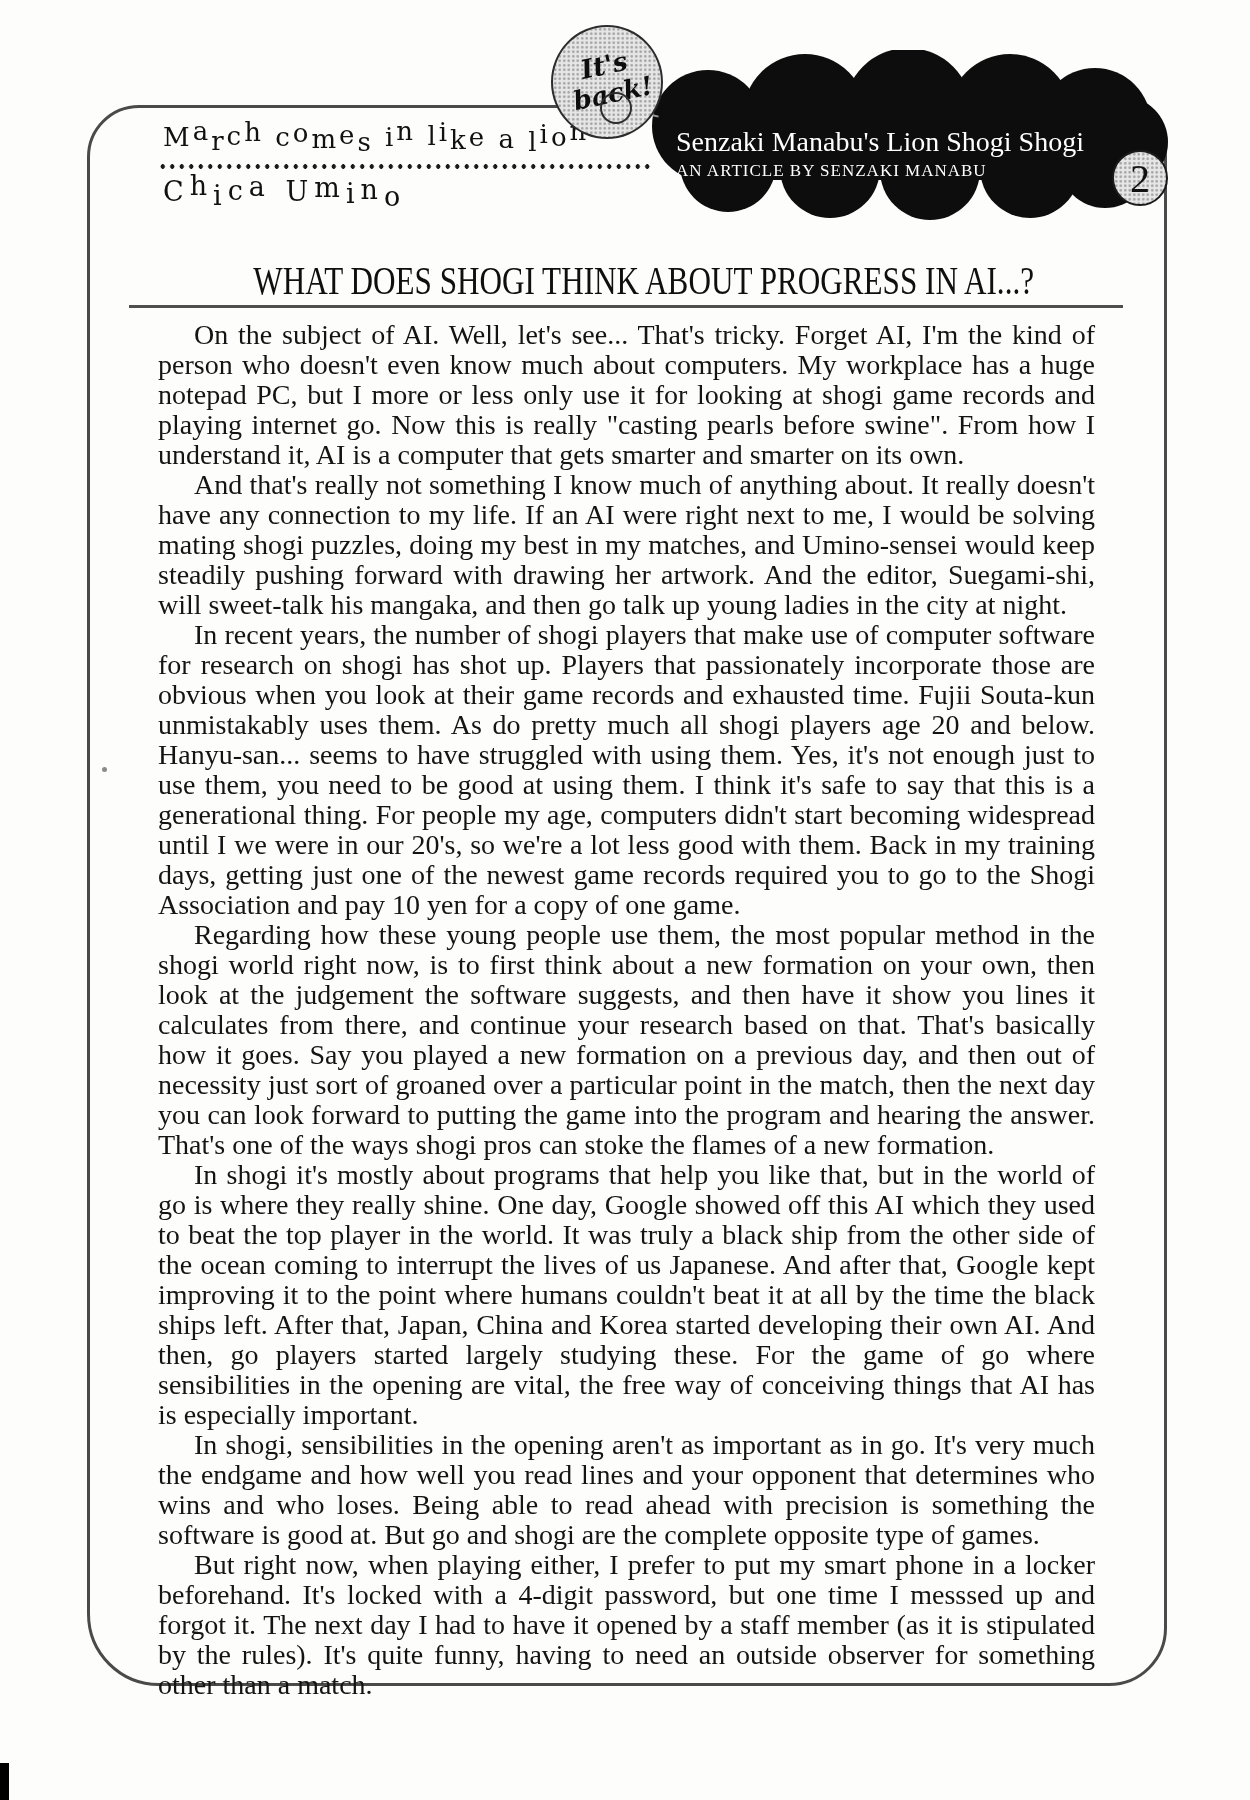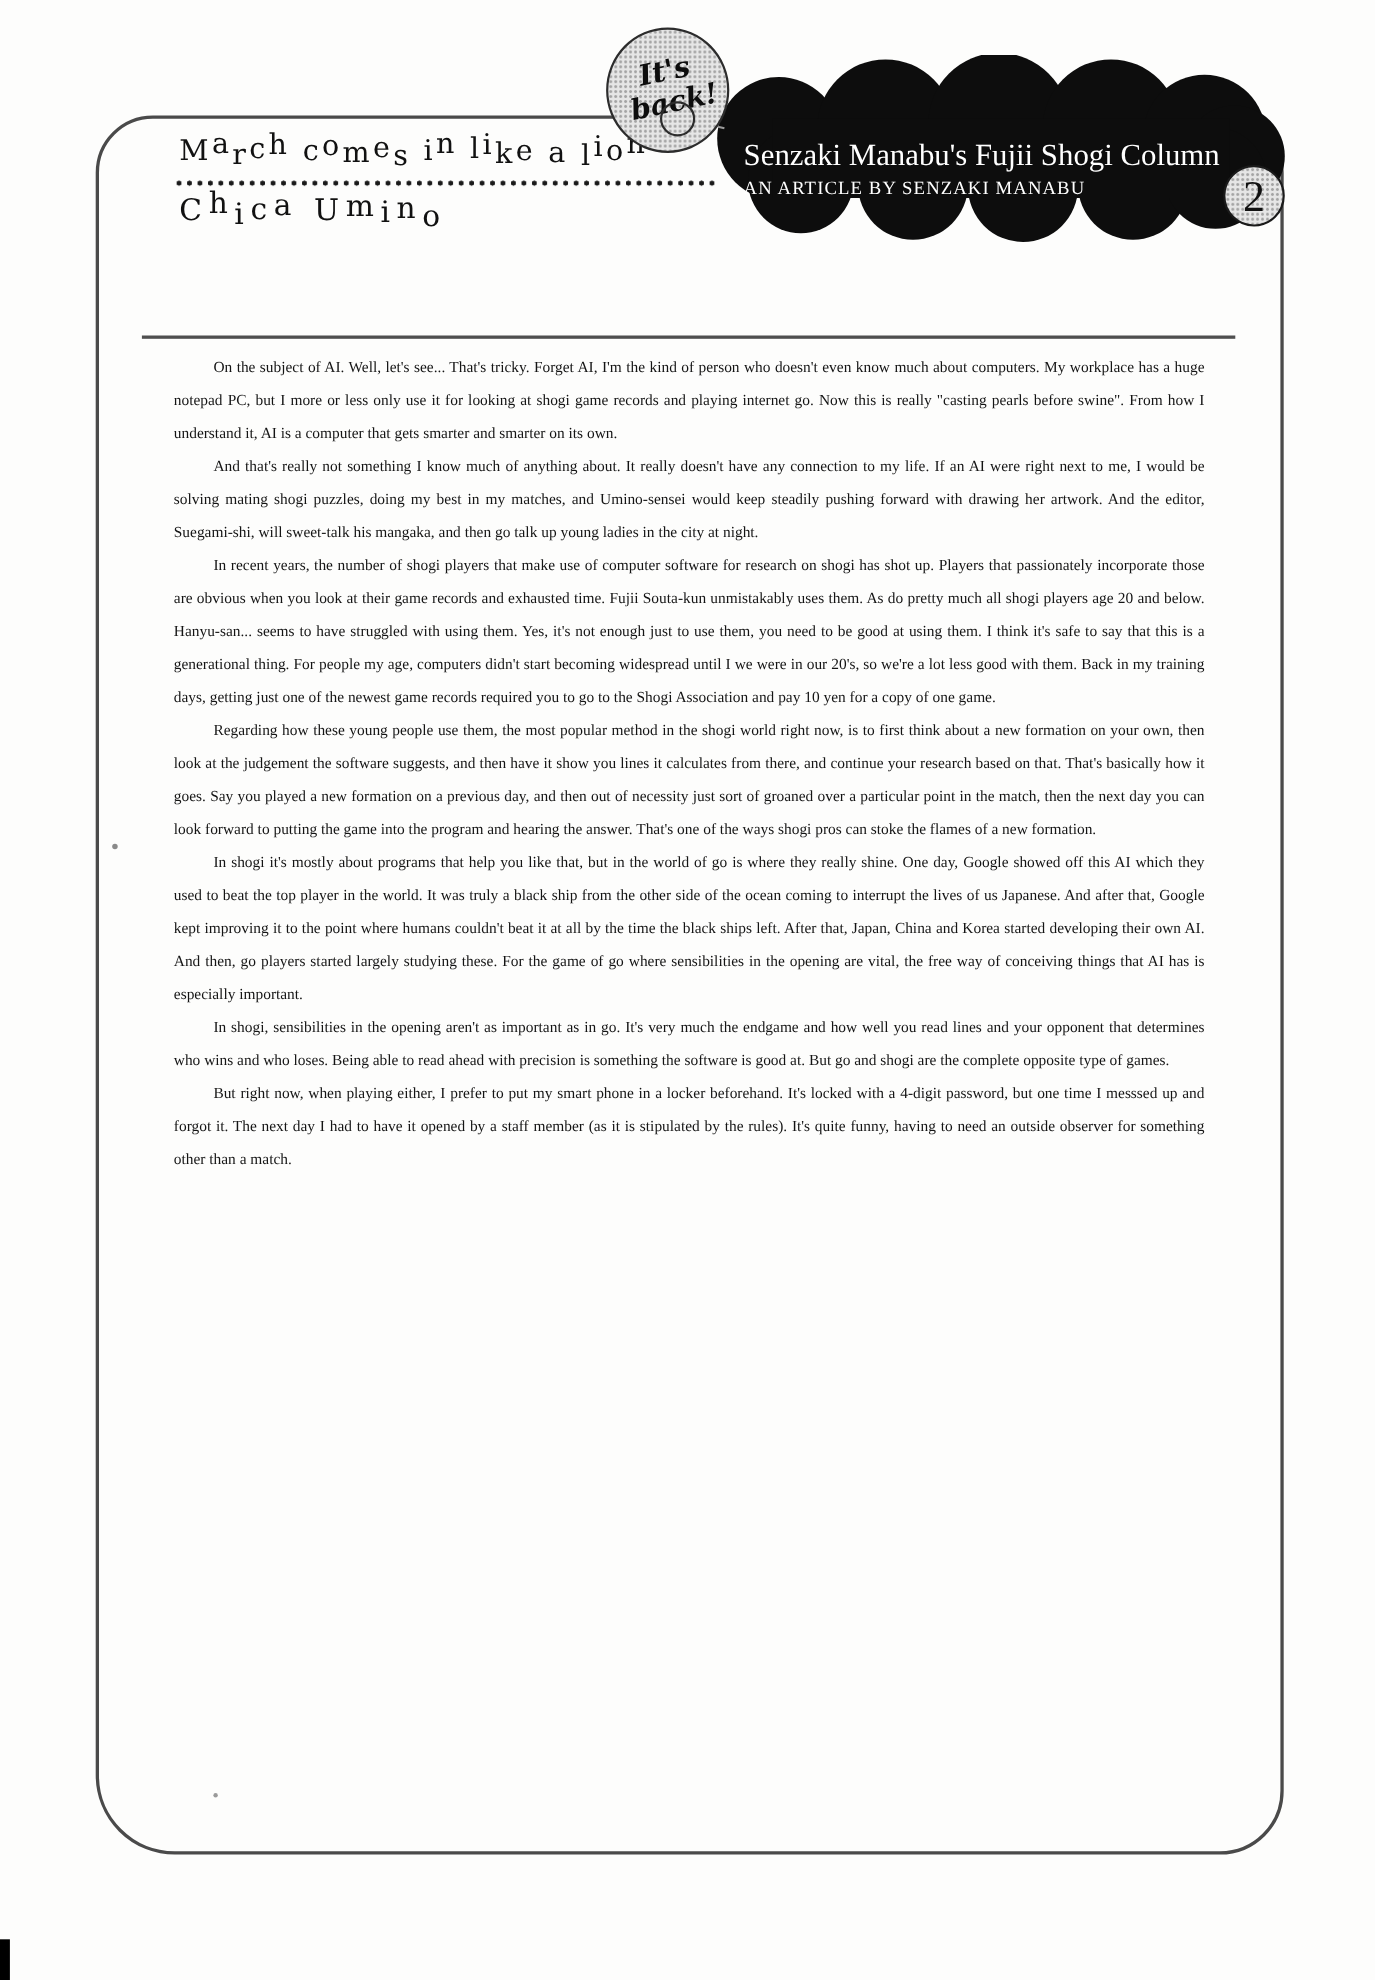--- a/index.html
+++ b/index.html
@@ -82,21 +82,21 @@
     display:inline-block;transform:scaleX(0.76);transform-origin:50% 50%;
     white-space:nowrap;
   }
   .title-rule{
     position:absolute;left:129px;top:305px;width:994px;height:3px;
     background:#4f4f4f;z-index:3;
   }
   
   .article-body{
     position:absolute;left:158px;top:320px;width:937px;z-index:3;
-    font-family:"Liberation Serif",serif;font-size:14px;line-height:30px;
+    font-family:"Liberation Serif",serif;font-size:28px;line-height:30px;
     text-align:justify;color:#141414;
   }
   .article-body p{margin:0;text-indent:36px;}
   
   .speck{position:absolute;border-radius:50%;z-index:2;}
   .speck.s1{left:102px;top:767px;width:5px;height:5px;background:#8a8a8a;}
   .speck.s2{left:194px;top:1630px;width:4px;height:4px;background:#9a9a9a;}
   .scan-mark{position:absolute;left:0;top:1763px;width:9px;height:37px;background:#000;z-index:2;}
 </style>
 </head>
@@ -119,37 +119,40 @@
     <circle cx="482" cy="92" r="46"></circle>
     <circle cx="88" cy="114" r="48"></circle>
     <circle cx="190" cy="118" r="50"></circle>
     <circle cx="290" cy="120" r="50"></circle>
     <circle cx="390" cy="118" r="50"></circle>
     <circle cx="465" cy="112" r="46"></circle>
     <rect x="62" y="58" width="416" height="72"></rect>
   </svg>
 
   <div class="cloud-text">
-    <div class="cloud-title">Senzaki Manabu's Fujii Shogi Column</div>
+    <div class="cloud-title">Senzaki Manabu's Lion Shogi Shogi</div>
     <div class="cloud-byline">AN ARTICLE BY SENZAKI MANABU</div>
   </div>
 
   <div class="bubble halftone">
     <div class="bubble-inner">
       <span class="l1">It's</span><br>
       <span class="l2">back!</span>
     </div>
   </div>
   <div class="bubble-loop"></div>
   <div class="bubble-dash"></div>
 
   <div class="issue-badge halftone">
     <span>2</span>
   </div>
 
+  <h1 class="article-title">
+    <span class="condensed">WHAT DOES SHOGI THINK ABOUT PROGRESS IN AI...?</span>
+  </h1>
   <div class="title-rule"></div>
 
   <div class="article-body">
       <p>On the subject of AI. Well, let's see... That's tricky. Forget AI, I'm the kind of person who doesn't even know much about computers. My workplace has a huge notepad PC, but I more or less only use it for looking at shogi game records and playing internet go. Now this is really "casting pearls before swine". From how I understand it, AI is a computer that gets smarter and smarter on its own.</p>
       <p>And that's really not something I know much of anything about. It really doesn't have any connection to my life. If an AI were right next to me, I would be solving mating shogi puzzles, doing my best in my matches, and Umino-sensei would keep steadily pushing forward with drawing her artwork. And the editor, Suegami-shi, will sweet-talk his mangaka, and then go talk up young ladies in the city at night.</p>
       <p>In recent years, the number of shogi players that make use of computer software for research on shogi has shot up. Players that passionately incorporate those are obvious when you look at their game records and exhausted time. Fujii Souta-kun unmistakably uses them. As do pretty much all shogi players age 20 and below. Hanyu-san... seems to have struggled with using them. Yes, it's not enough just to use them, you need to be good at using them. I think it's safe to say that this is a generational thing. For people my age, computers didn't start becoming widespread until I we were in our 20's, so we're a lot less good with them. Back in my training days, getting just one of the newest game records required you to go to the Shogi Association and pay 10 yen for a copy of one game.</p>
       <p>Regarding how these young people use them, the most popular method in the shogi world right now, is to first think about a new formation on your own, then look at the judgement the software suggests, and then have it show you lines it calculates from there, and continue your research based on that. That's basically how it goes. Say you played a new formation on a previous day, and then out of necessity just sort of groaned over a particular point in the match, then the next day you can look forward to putting the game into the program and hearing the answer. That's one of the ways shogi pros can stoke the flames of a new formation.</p>
       <p>In shogi it's mostly about programs that help you like that, but in the world of go is where they really shine. One day, Google showed off this AI which they used to beat the top player in the world. It was truly a black ship from the other side of the ocean coming to interrupt the lives of us Japanese. And after that, Google kept improving it to the point where humans couldn't beat it at all by the time the black ships left. After that, Japan, China and Korea started developing their own AI. And then, go players started largely studying these. For the game of go where sensibilities in the opening are vital, the free way of conceiving things that AI has is especially important.</p>
       <p>In shogi, sensibilities in the opening aren't as important as in go. It's very much the endgame and how well you read lines and your opponent that determines who wins and who loses. Being able to read ahead with precision is something the software is good at. But go and shogi are the complete opposite type of games.</p>
       <p>But right now, when playing either, I prefer to put my smart phone in a locker beforehand. It's locked with a 4-digit password, but one time I messsed up and forgot it. The next day I had to have it opened by a staff member (as it is stipulated by the rules). It's quite funny, having to need an outside observer for something other than a match.</p>

